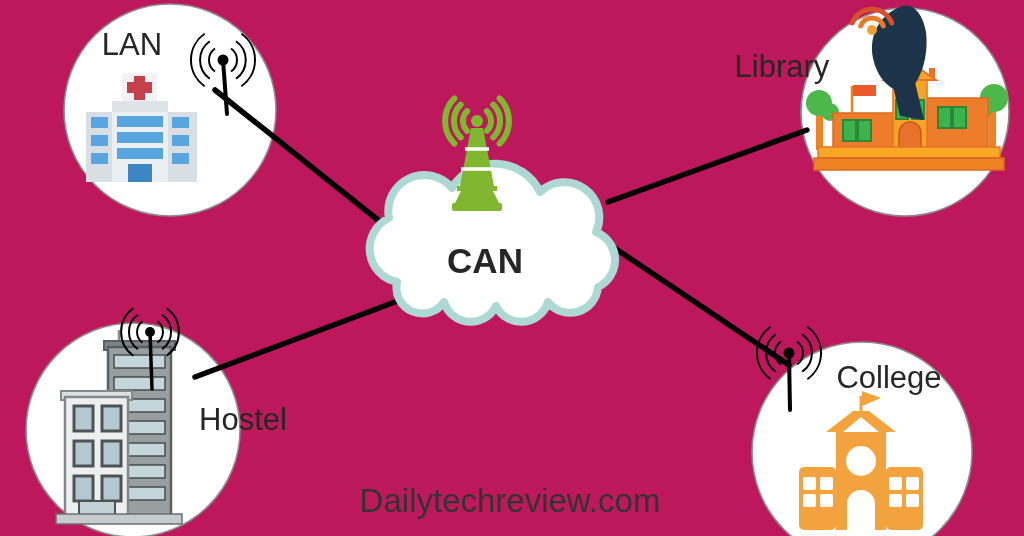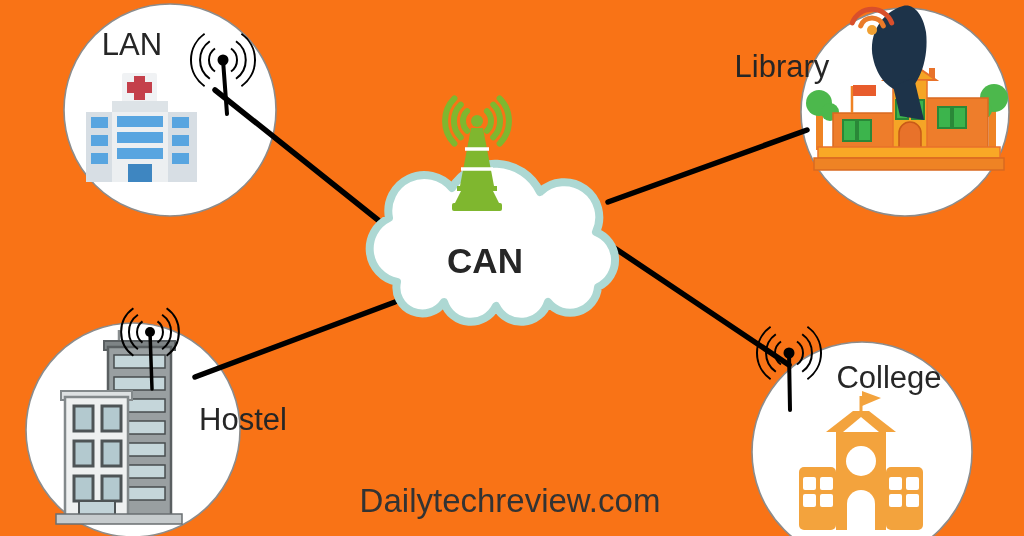--- a/index.html
+++ b/index.html
@@ -1,16 +1,16 @@
 <!DOCTYPE html>
 <html style="--cloudStroke: #add8d3; --towerGreen: #7fb72f; --lineColor: #000000; --circleStroke: #8c8c8c; --textColor: #262626; --watermarkColor: #333333; --collegeOrange: #f3a33d; --libraryOrange: #ee7d2b; --libraryYellow: #f5a526; --dishNavy: #1d3349; --treeGreen: #4cb84c; --windowGreen: #3cb44c; --hospitalBlue: #58a5e0; --crossRed: #c4404b; --hostelGray: #999fa1; --wifiOrange: #ea7a28; --wifiRed: #d94f2b;"><head>
 <meta charset="utf-8">
 <style>
   html,body{margin:0;padding:0;background:#ffffff;}
-  .stage{position:relative;width:1024px;height:536px;background:#f97316;overflow:hidden;}
+  .stage{position:relative;width:1024px;height:536px;background:#be185d;overflow:hidden;}
   svg{display:block;}
   text{font-family:"Liberation Sans",sans-serif;}
   .nodeCircle{fill:#ffffff;stroke:var(--circleStroke,#8c8c8c);stroke-width:1.6;}
   .netline{stroke:var(--lineColor,#000);stroke-width:5.5;stroke-linecap:round;}
   .cloud{fill:#ffffff;stroke:var(--cloudStroke,#add8d3);stroke-width:8;stroke-linejoin:round;stroke-linecap:round;}
   .tower{fill:var(--towerGreen,#7fb72f);}
   .towerArc{fill:none;stroke:var(--towerGreen,#7fb72f);stroke-width:6;stroke-linecap:round;}
   .towerGap{stroke:#ffffff;stroke-width:3.5;}
   .antDot{fill:#000;}
   .antMast{stroke:#000;stroke-linecap:round;}

